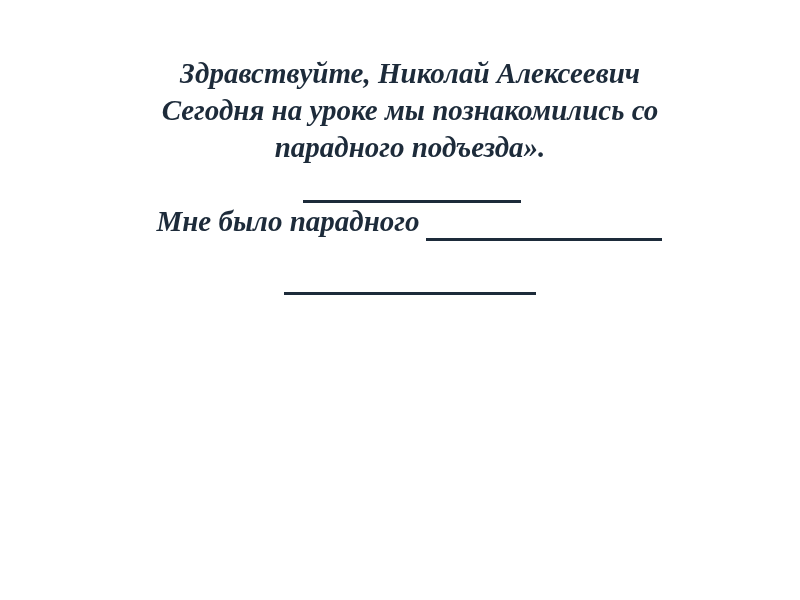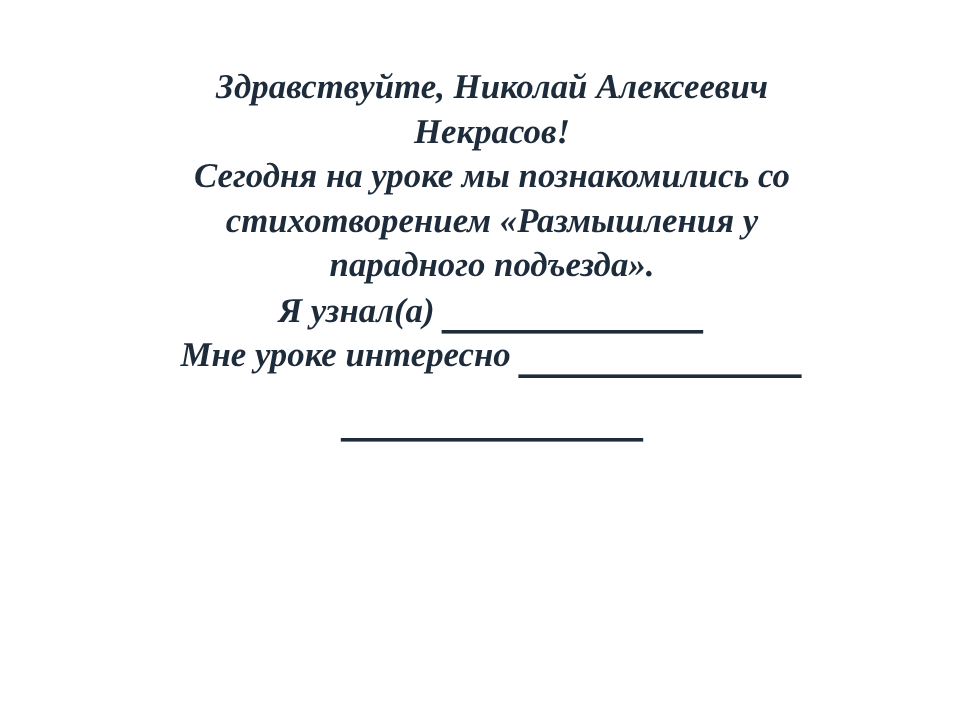--- a/index.html
+++ b/index.html
@@ -53,31 +53,29 @@
     height: 4px;
   }
 </style>
 </head>
 <body>
 
 <div class="slide">
   <div class="text-block">
 
     <span class="line">Здравствуйте, Николай Алексеевич</span>
-    <span class="line">Некрасов!</span>
     <span class="line">Сегодня на уроке мы познакомились со</span>
-    <span class="line">стихотворением «Размышления у</span>
     <span class="line">парадного подъезда».</span>
 
     <span class="line">
-      <span>Я узнал(а)</span><span class="blank blank-1"></span>
+      <span class="blank blank-1"></span>
     </span>
 
     <span class="line">
-      <span>Мне уроке интересно</span><span class="blank blank-2"></span>
+      <span>Мне было парадного</span><span class="blank blank-2"></span>
     </span>
 
 
     <div class="final-blank-row">
       <span class="final-blank"></span>
     </div>
 
   </div>
 </div>
 

